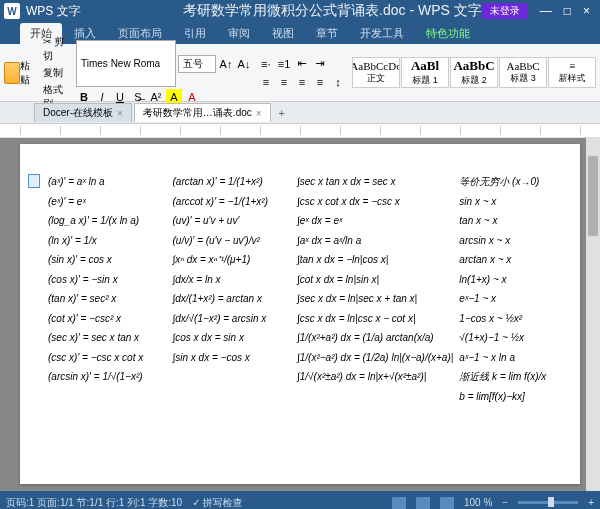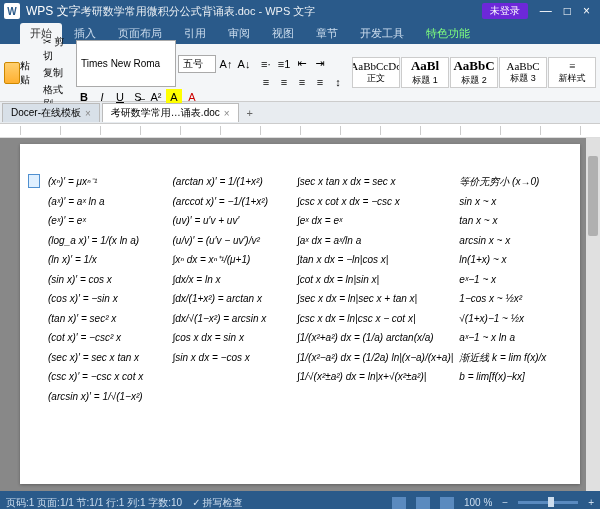--- a/index.html
+++ b/index.html
@@ -1,21 +1,21 @@
 <!DOCTYPE html>
 <html><head>
 <meta charset="utf-8">
 <style>
 * { margin: 0; padding: 0; box-sizing: border-box; font-family: "Microsoft YaHei", Arial, sans-serif; }
 body { width: 600px; height: 509px; background: #fff; overflow: hidden; font-size: 11px; }
 
 .titlebar { background: #2a5a8a; height: 22px; display: flex; align-items: center; color: #fff; padding: 0 4px; }
 .titlebar .logo { width: 16px; height: 16px; background: #fff; color: #2a5a8a; font-weight: bold; font-size: 10px; display: flex; align-items: center; justify-content: center; border-radius: 2px; }
 .titlebar .app-name { margin-left: 6px; font-size: 12px; }
-.titlebar .doc-title { flex: 1; text-align: left; font-size: 11px; opacity: 0.9; }
+.titlebar .doc-title { flex: 1; text-align: right; font-size: 14px; opacity: 0.9; }
 .titlebar .login-btn { background: #6d28d9; color: #fff; padding: 1px 8px; font-size: 10px; border-radius: 2px; margin-right: 6px; cursor: pointer; }
 .titlebar .win-ctrl { color: #fff; padding: 0 6px; font-size: 12px; cursor: pointer; }
 
 .menubar { background: #2a5a8a; height: 22px; display: flex; align-items: center; padding-left: 20px; gap: 2px; }
 .menubar .tab { color: #cde; padding: 3px 10px; font-size: 11px; cursor: pointer; }
 .menubar .tab.active { background: #f4f6f8; color: #333; border-radius: 3px 3px 0 0; }
 .menubar .special { color: #7fff7f; }
 
 .ribbon { background: #f4f6f8; height: 58px; border-bottom: 1px solid #ccc; display: flex; align-items: center; padding: 2px 4px; gap: 6px; }
 .ribbon-group { display: flex; flex-direction: column; align-items: center; gap: 2px; }
@@ -28,21 +28,21 @@
 .font-select { border: 1px solid #aaa; background: #fff; padding: 17px 4px; font-size: 10px; width: 100px; }
 .size-select { border: 1px solid #aaa; background: #fff; padding: 1px 4px; font-size: 10px; width: 38px; }
 .fmt-btn { width: 16px; height: 16px; display: inline-flex; align-items: center; justify-content: center; font-size: 11px; cursor: pointer; border: 1px solid transparent; }
 .styles-group { display: flex; gap: 1px; margin-left: auto; }
 .style-box { width: 48px; height: 31px; border: 1px solid #ccc; background: #fff; display: flex; flex-direction: column; align-items: center; justify-content: center; font-size: 9px; cursor: pointer; overflow: hidden; }
 .style-box .preview { font-size: 11px; font-family: serif; }
 .style-box.big .preview { font-size: 13px; font-weight: bold; }
 
 .tabbar { background: #e8ecf0; height: 22px; display: flex; align-items: center; border-bottom: 1px solid #ccc; padding-left: 2px; gap: 2px; }
 .doc-tab { background: #fff; border: 1px solid #bbb; border-bottom: none; padding: 2px 8px; font-size: 10px; display: flex; align-items: center; gap: 4px; cursor: pointer; }
-.doc-tab.inactive { background: #d8e0e8; }
+.doc-tab.inactive { background: #d8e0e8; margin-left: 32px; }
 .tab-close { color: #888; cursor: pointer; }
 .tab-add { padding: 0 6px; color: #666; cursor: pointer; }
 
 .ruler { background: #fff; height: 14px; border-bottom: 1px solid #ddd; position: relative; }
 .ruler::before { content: ""; position: absolute; left: 20px; right: 10px; top: 2px; bottom: 2px; background: repeating-linear-gradient(90deg, #ccc 0, #ccc 1px, #fff 1px, #fff 40px); }
 
 .page-area { background: #888; height: 353px; overflow: auto; padding: 6px; position: relative; }
 .page { background: #fff; width: 560px; min-height: 340px; margin: 0 auto; padding: 30px 14px 14px 28px; position: relative; box-shadow: 0 1px 3px rgba(0,0,0,0.3); }
 .page-icon { position: absolute; left: 8px; top: 30px; width: 12px; height: 14px; background: #e0f0ff; border: 1px solid #5090d0; }
 
@@ -172,21 +172,20 @@
   <div class="tab-add">+</div>
 </div>
 
 <div class="ruler"></div>
 
 <div class="page-area">
   <div class="page">
     <div class="page-icon"></div>
     <div class="formula-grid">
       <div class="formula-col">
-        <div>(xⁿ)′ = μxⁿ⁻¹</div>
           <div>(aˣ)′ = aˣ ln a</div>
           <div>(eˣ)′ = eˣ</div>
         <div>(log_a x)′ = 1/(x ln a)</div>
           <div>(ln x)′ = 1/x</div>
           <div>(sin x)′ = cos x</div>
         <div>(cos x)′ = −sin x</div>
           <div>(tan x)′ = sec² x</div>
           <div>(cot x)′ = −csc² x</div>
         <div>(sec x)′ = sec x tan x</div>
           <div>(csc x)′ = −csc x cot x</div>
@@ -215,20 +214,21 @@
           <div>∫csc x dx = ln|csc x − cot x|</div>
           <div>∫1/(x²+a²) dx = (1/a) arctan(x/a)</div>
         <div>∫1/(x²−a²) dx = (1/2a) ln|(x−a)/(x+a)|</div>
           <div>∫1/√(x²±a²) dx = ln|x+√(x²±a²)|</div>
       </div>
       <div class="formula-col col4">
         <div>等价无穷小 (x→0)</div>
           <div>sin x ~ x</div>
           <div>tan x ~ x</div>
         <div>arcsin x ~ x</div>
+          <div>arctan x ~ x</div>
           <div>ln(1+x) ~ x</div>
         <div>eˣ−1 ~ x</div>
           <div>1−cos x ~ ½x²</div>
           <div>√(1+x)−1 ~ ½x</div>
         <div>aˣ−1 ~ x ln a</div>
           <div>渐近线 k = lim f(x)/x</div>
           <div>b = lim[f(x)−kx]</div>
       </div>
     </div>
   </div>

